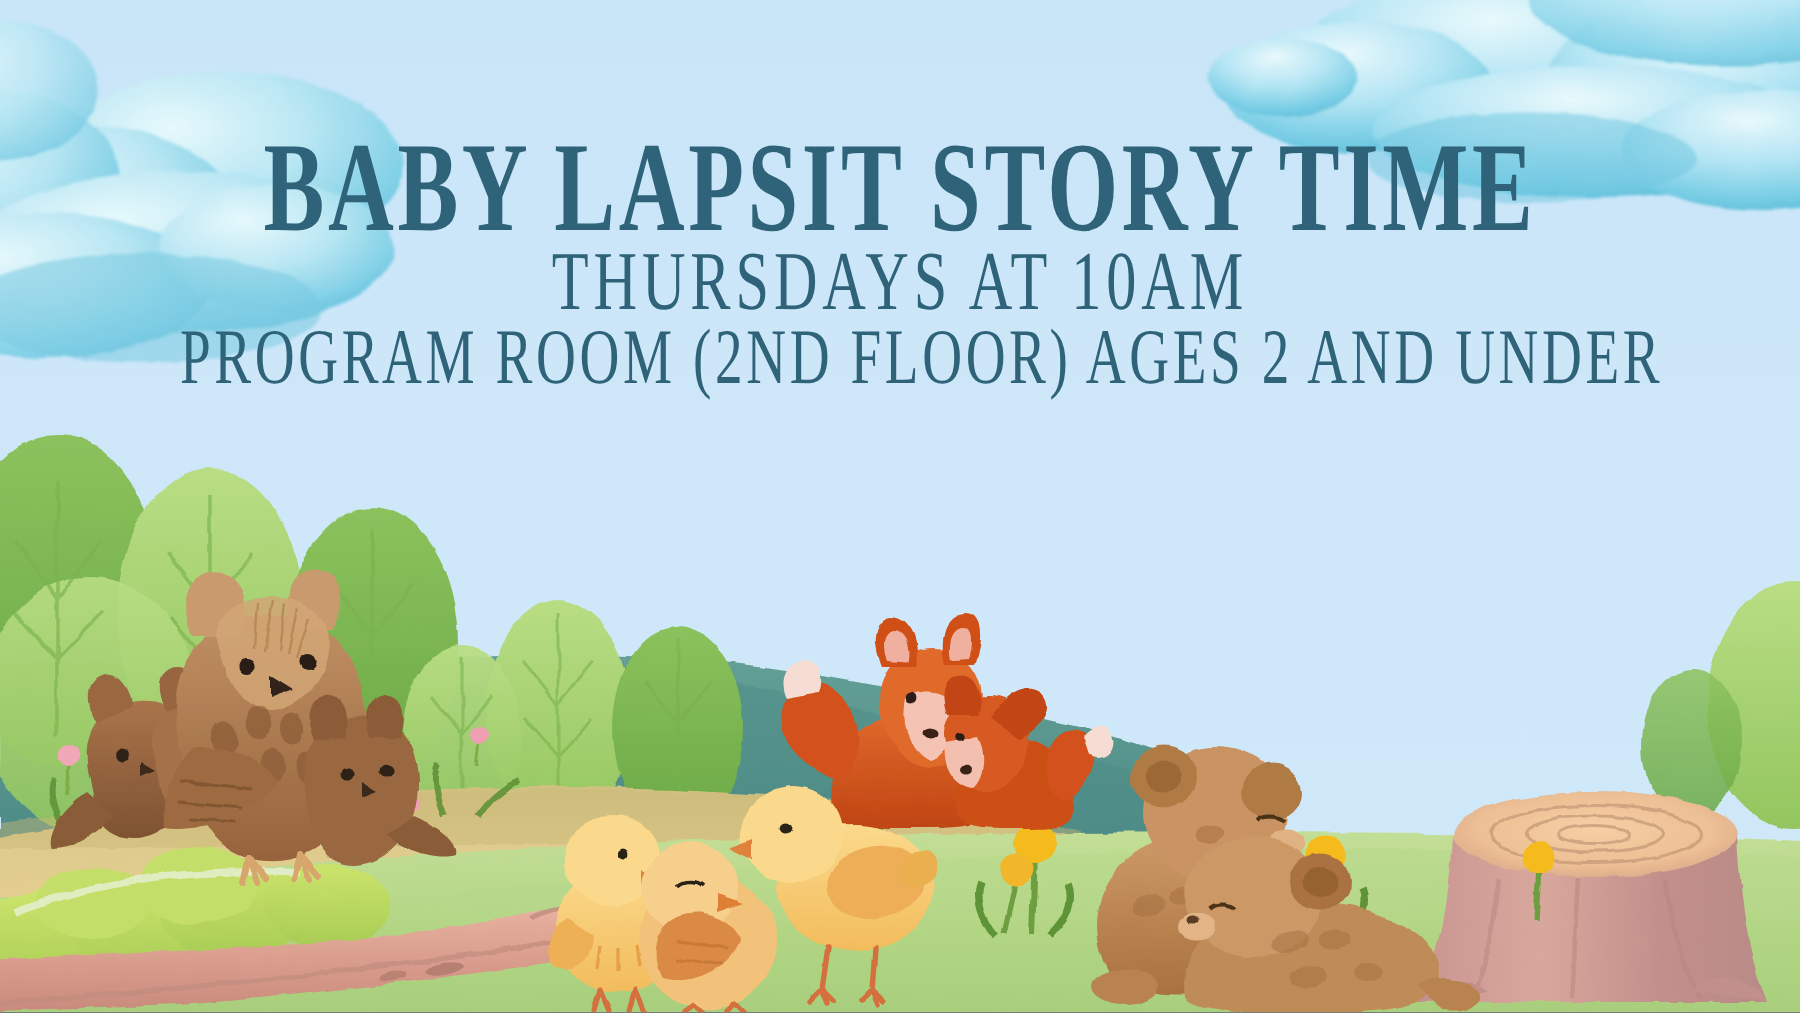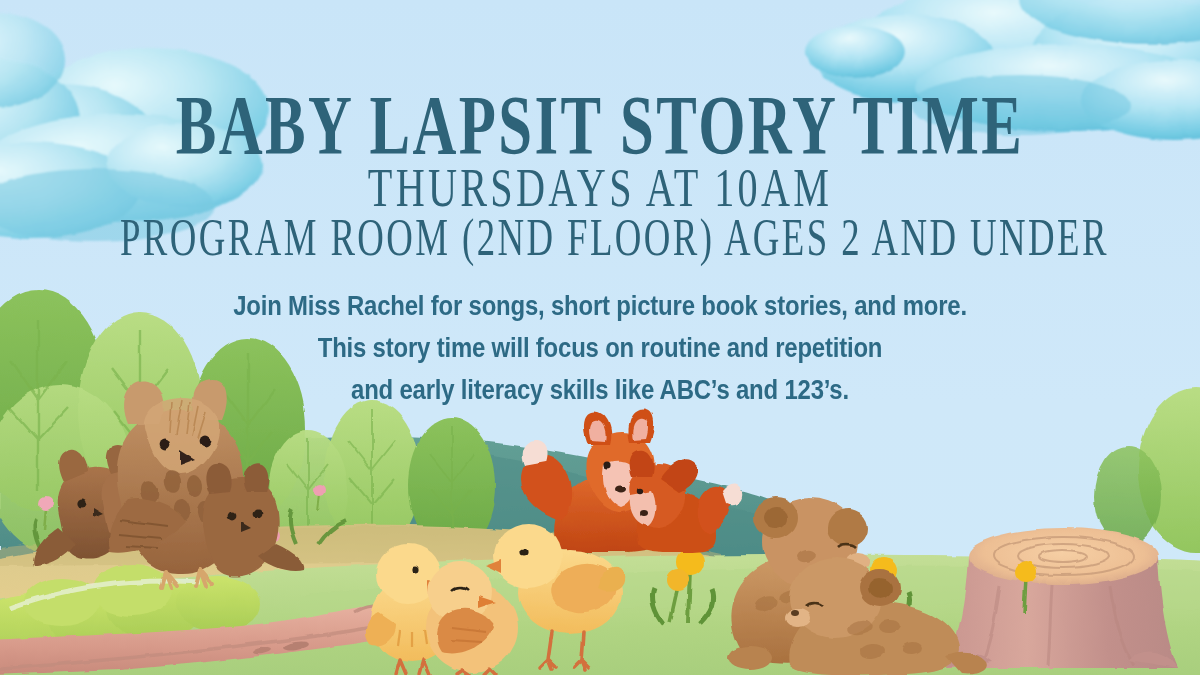--- a/index.html
+++ b/index.html
@@ -563,20 +563,15 @@
         <path d="M946 656 C 962 650, 978 652, 986 662 C 990 670, 978 676, 962 674 Z" fill="#b8834f"></path>
       </g>
     </g>
   </svg>
 
   <div id="text-block">
     <h1 id="title-main">BABY LAPSIT STORY TIME</h1>
     <div id="title-line2">THURSDAYS AT 10AM</div>
     <div id="title-line3">PROGRAM ROOM (2ND FLOOR) AGES 2 AND UNDER</div>
 
-    <div id="body-block">
-      <p class="body-line">Join Miss Rachel for songs, short picture book stories, and more.</p>
-      <p class="body-line">This story time will focus  on routine and repetition</p>
-      <p class="body-line">and early literacy skills like ABC’s and 123’s.</p>
-    </div>
   </div>
 
 </div>
 
 </body></html>

